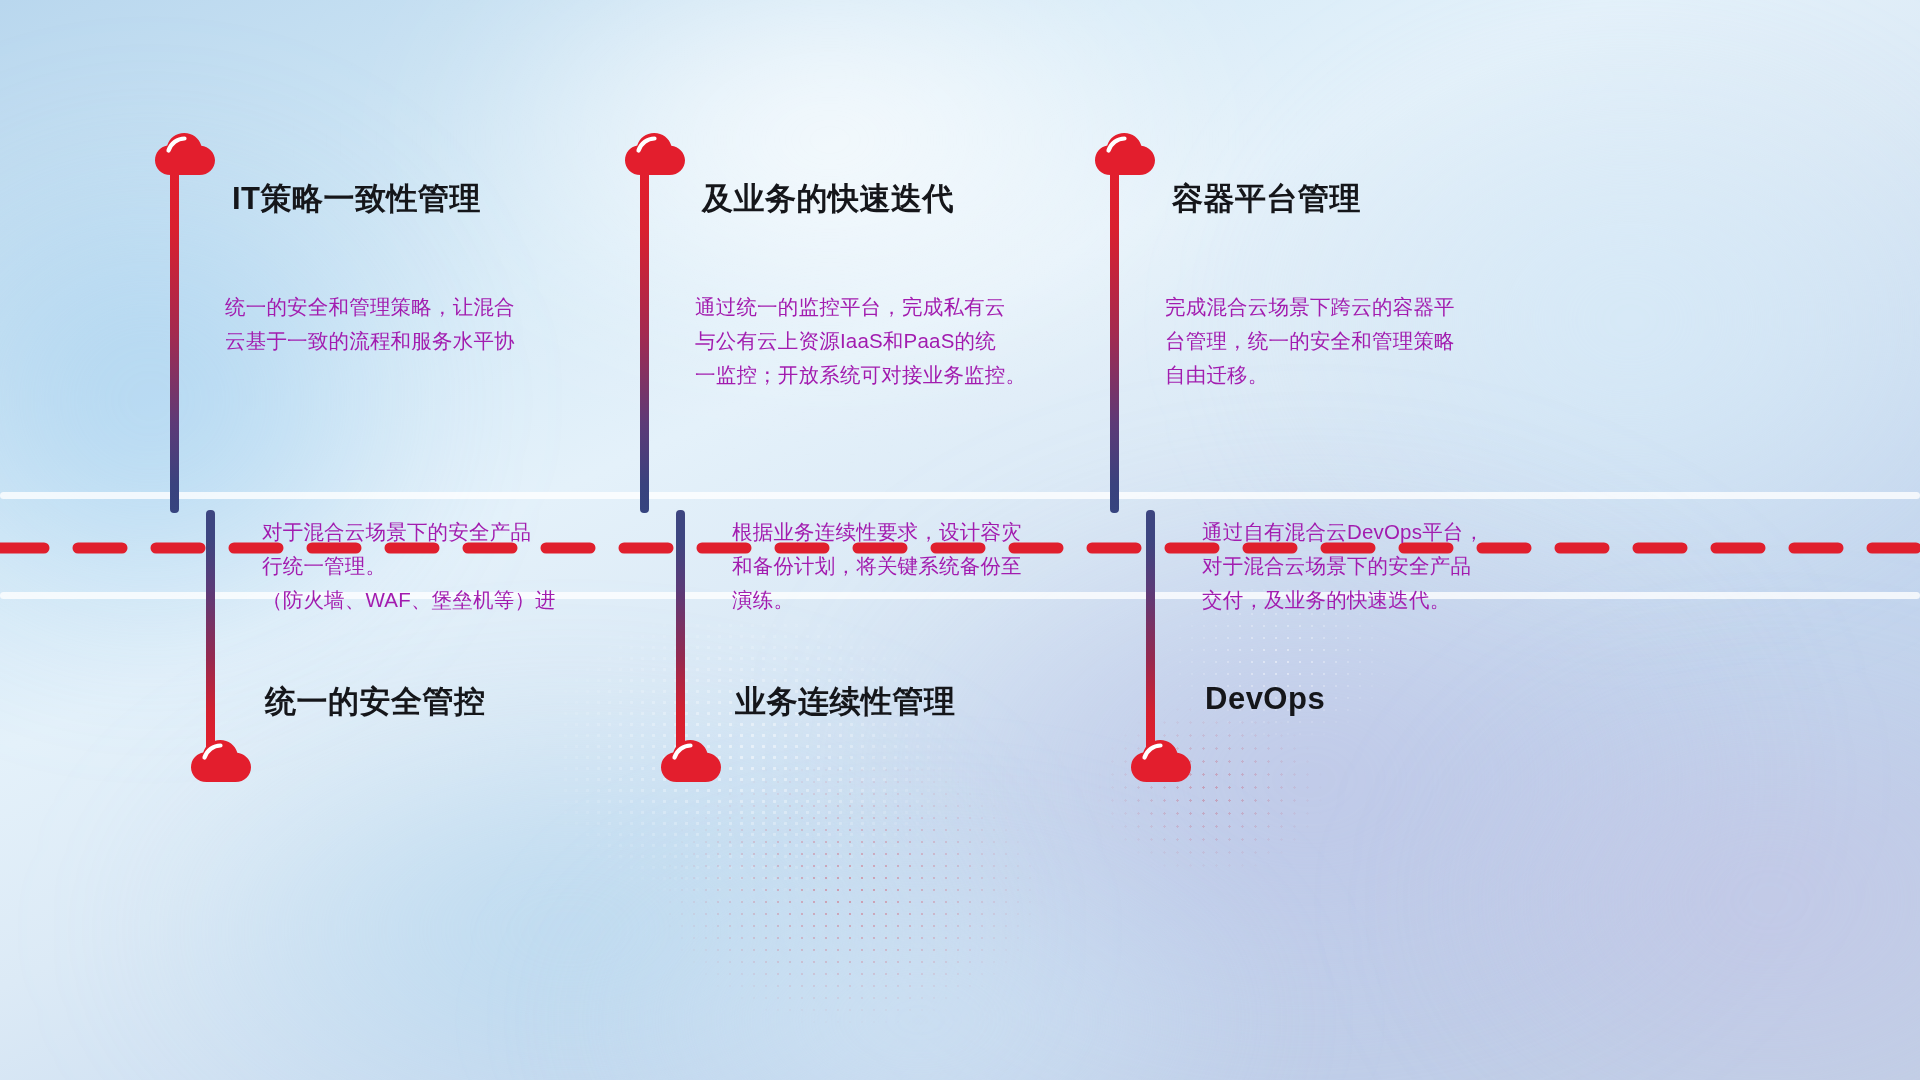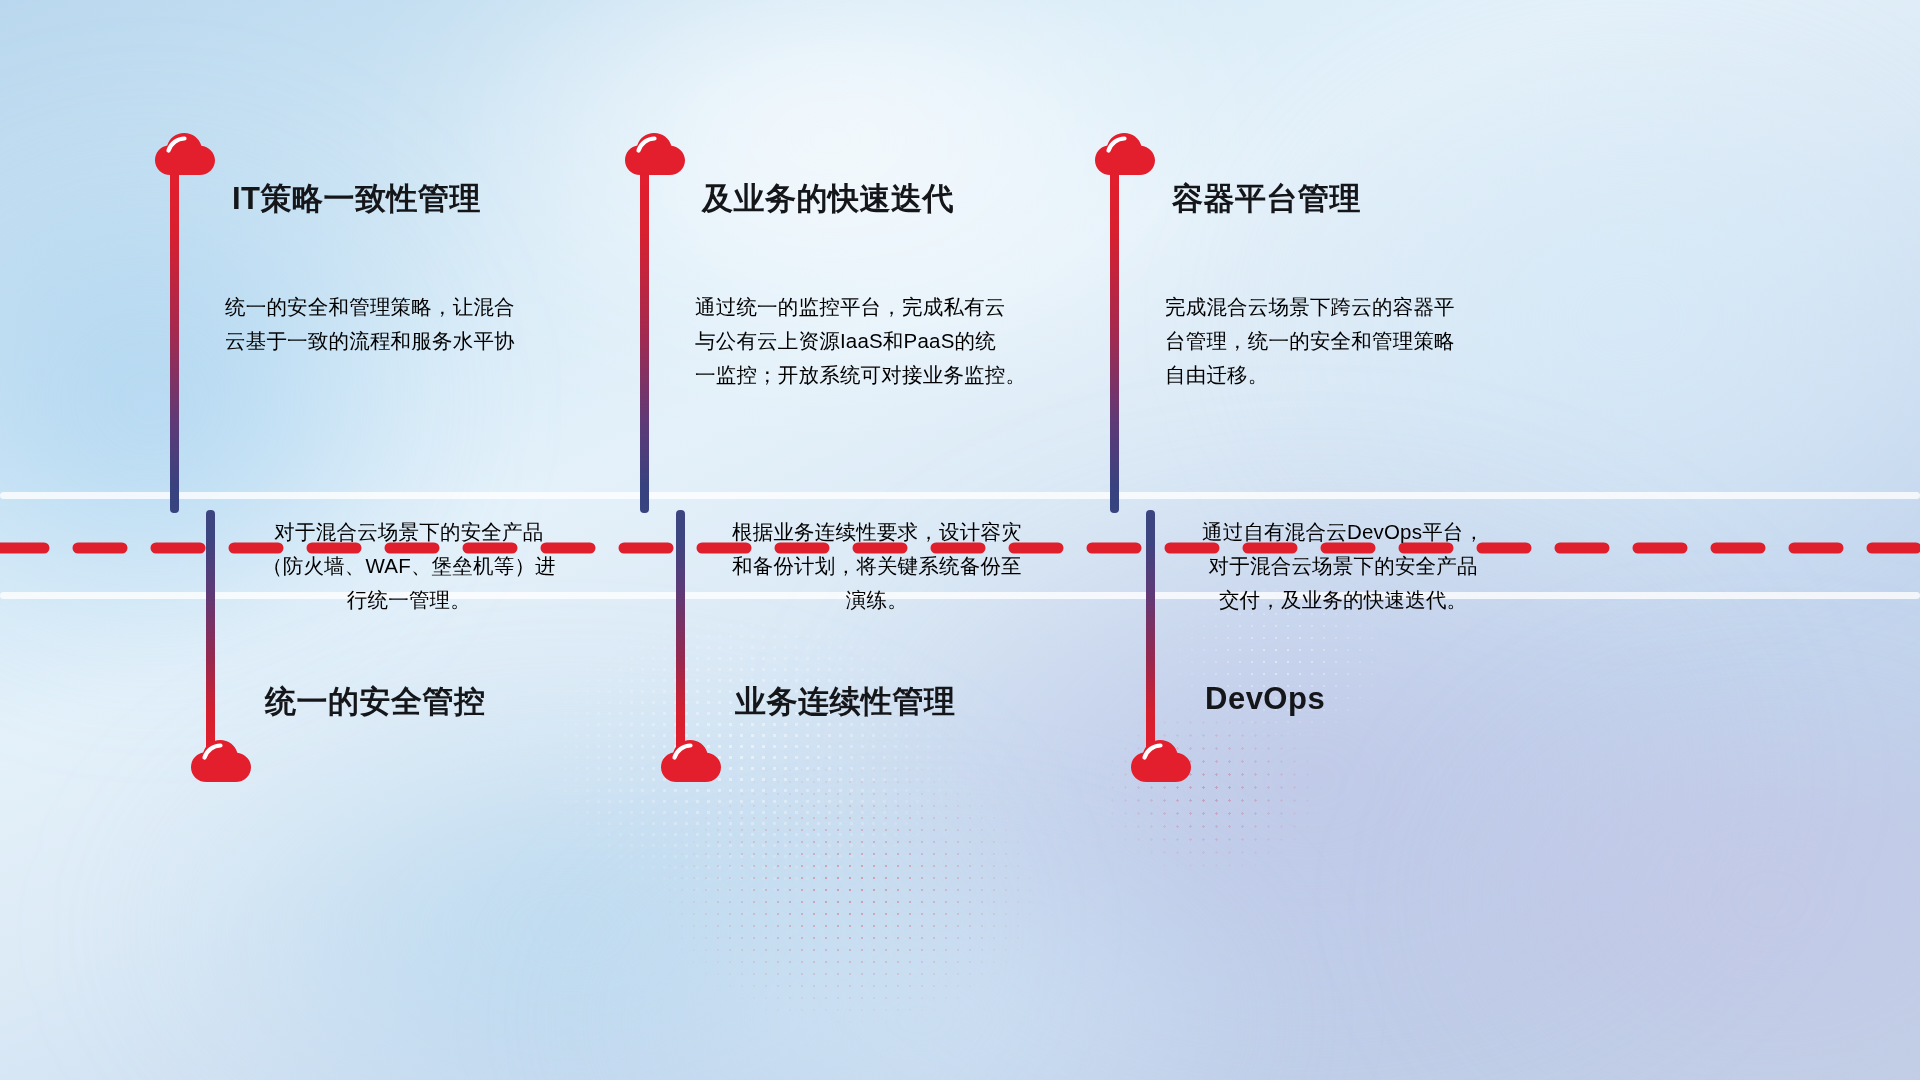--- a/index.html
+++ b/index.html
@@ -165,42 +165,42 @@
     font-weight: 700;
     color: #15161a;
     letter-spacing: 0.5px;
     white-space: nowrap;
   }
 
   .col-body {
     position: absolute;
     font-size: 20.5px;
     line-height: 34px;
-    color: #000000;
+    color: #a21caf;
     letter-spacing: 0.2px;
   }
   .col-body .ln { display: block; white-space: nowrap; }
 
   
   .top-1 { left: 80px;  top: 130px; }
   .top-2 { left: 550px; top: 130px; }
   .top-3 { left: 1020px; top: 130px; }
 
   .top-row .cloud-icon { left: 74px; top: 0px; }
   .top-row .stem       { left: 90px; top: 38px; height: 345px; }
   .top-row .col-title  { left: 152px; top: 48px; }
   .top-row .col-body   { left: 145px; top: 160px; }
 
   
   .bot-1 { left: 190px;  top: 505px; }
   .bot-2 { left: 660px;  top: 505px; }
   .bot-3 { left: 1130px; top: 505px; }
 
   .bottom-row .stem       { left: 16px; top: 5px; height: 240px; }
-  .bottom-row .col-body   { left: 72px; top: 10px; text-align: center; }
+  .bottom-row .col-body   { left: 72px; top: 10px; }
   .bottom-row .col-title  { left: 75px; top: 176px; }
   .bottom-row .cloud-icon { left: 0px; top: 232px; }
 </style>
 </head>
 <body>
 
 <div id="stage">
 
   <div class="bg-base"></div>
   <div class="bloom bloom-a"></div>
@@ -259,22 +259,22 @@
       <span class="ln">完成混合云场景下跨云的容器平</span>
       <span class="ln">台管理，统一的安全和管理策略</span>
       <span class="ln">自由迁移。</span>
     </div>
   </div>
 
   <div class="col bottom-row bot-1">
     <div class="stem stem-up"></div>
     <div class="col-body">
       <span class="ln">对于混合云场景下的安全产品</span>
+      <span class="ln">行统一管理。</span>
       <span class="ln">（防火墙、WAF、堡垒机等）进</span>
-      <span class="ln">行统一管理。</span>
     </div>
     <div class="col-title">统一的安全管控</div>
     <svg class="cloud-icon" viewBox="0 0 62 46">
       <path d="M16.5 45C7.6 45 1 38.6 1 30.2c0-7.3 5.2-13.3 12.2-14.6C15.3 8.2 22.1 3 30.2 3c8.2 0 15.1 5.3 17.1 12.7C54.6 16.6 61 22.6 61 30.2 61 38.6 54.4 45 45.5 45z" fill="#e31e2d"></path>
       <path d="M14.5 20.5C17 13 23.5 8.5 30.5 8.5" fill="none" stroke="#ffffff" stroke-width="4.2" stroke-linecap="round"></path>
     </svg>
   </div>
 
   <div class="col bottom-row bot-2">
     <div class="stem stem-up"></div>

